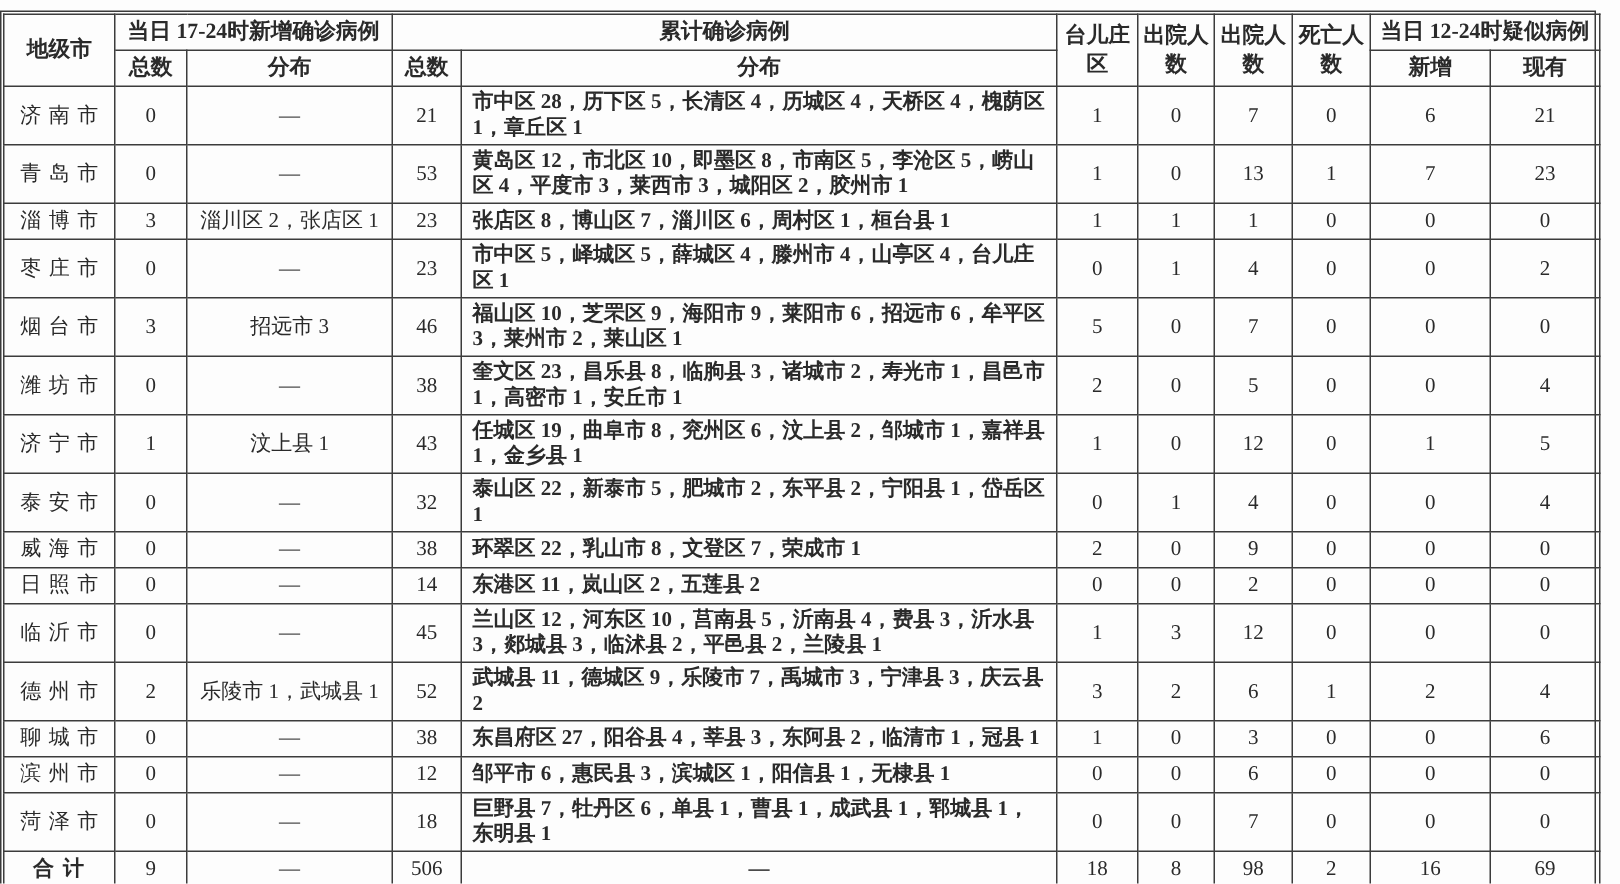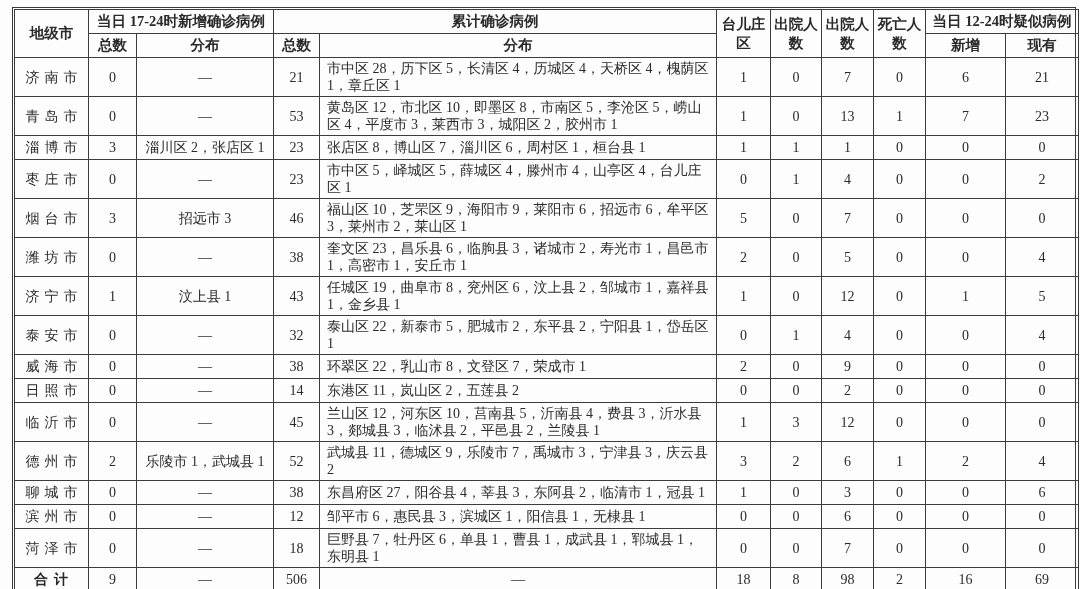--- a/index.html
+++ b/index.html
@@ -6,21 +6,21 @@
   html, body {
     margin: 0; padding: 0;
     width: 1080px; height: 589px;
     background: #fdfdfd;
     overflow: hidden;
     font-family: "Liberation Serif", "DejaVu Serif", serif;
     color: #2a2a2a;
   }
   .sheet {
     width: 1080px; height: 589px;
-    padding: 7px 12px;
+    padding: 7px 0;
   }
   .frame {
     border: 1px solid #3a3a3a;
     padding: 1px;            
     width: 1064px;
   }
   table {
     border-collapse: collapse;
     table-layout: fixed;
     width: 100%;
@@ -35,20 +35,21 @@
   }
   th {
     font-weight: bold;
     font-size: 14.5px;
     line-height: 19px;
     padding: 2px 1px;
   }
   td.col-cum_dist {
     text-align: left;
     padding: 2px 7px;
+    font-weight: bold;
   }
   td.col-city {
     letter-spacing: 5px;
     padding-left: 7px;
   }
   tbody tr[data-name="total-row"] td.col-city {
     font-weight: bold;
     letter-spacing: 6px;
   }
   tbody tr[data-name="total-row"] td.col-cum_dist {
@@ -164,21 +165,21 @@
             <td class="col-discharged" data-name="cell-discharged">7</td>
             <td class="col-dead" data-name="cell-dead">0</td>
             <td class="col-susp_new" data-name="cell-susp_new">0</td>
             <td class="col-susp_now" data-name="cell-susp_now">0</td>
           </tr>
           <tr data-name="table-row">
             <td class="col-city" data-name="cell-city">潍坊市</td>
             <td class="col-new_total" data-name="cell-new_total">0</td>
             <td class="col-new_dist" data-name="cell-new_dist">—</td>
             <td class="col-cum_total" data-name="cell-cum_total">38</td>
-            <td class="col-cum_dist" data-name="cell-cum_dist">奎文区 23，昌乐县 6，临朐县 3，诸城市 2，寿光市 1，昌邑市 1，高密市 1，安丘市 1</td>
+            <td class="col-cum_dist" data-name="cell-cum_dist">奎文区 23，昌乐县 8，临朐县 3，诸城市 2，寿光市 1，昌邑市 1，高密市 1，安丘市 1</td>
             <td class="col-severe" data-name="cell-severe">2</td>
             <td class="col-critical" data-name="cell-critical">0</td>
             <td class="col-discharged" data-name="cell-discharged">5</td>
             <td class="col-dead" data-name="cell-dead">0</td>
             <td class="col-susp_new" data-name="cell-susp_new">0</td>
             <td class="col-susp_now" data-name="cell-susp_now">4</td>
           </tr>
           <tr data-name="table-row">
             <td class="col-city" data-name="cell-city">济宁市</td>
             <td class="col-new_total" data-name="cell-new_total">1</td>

